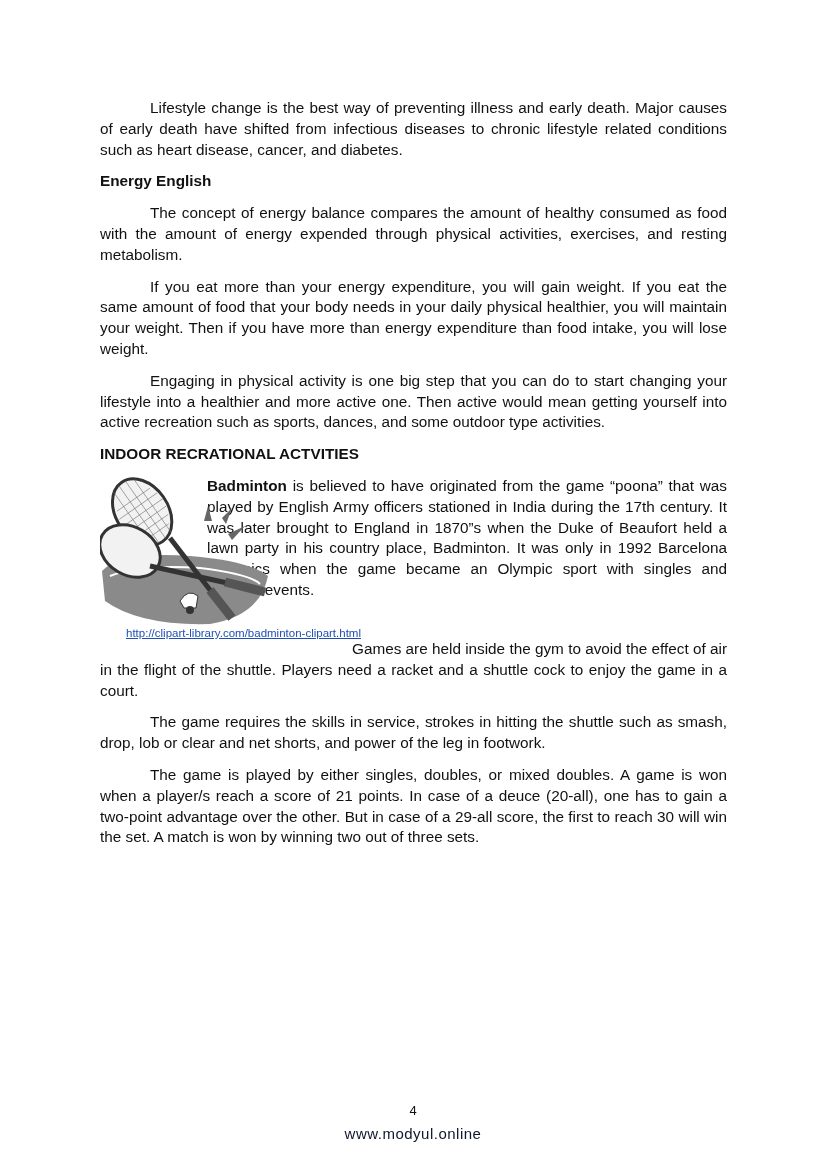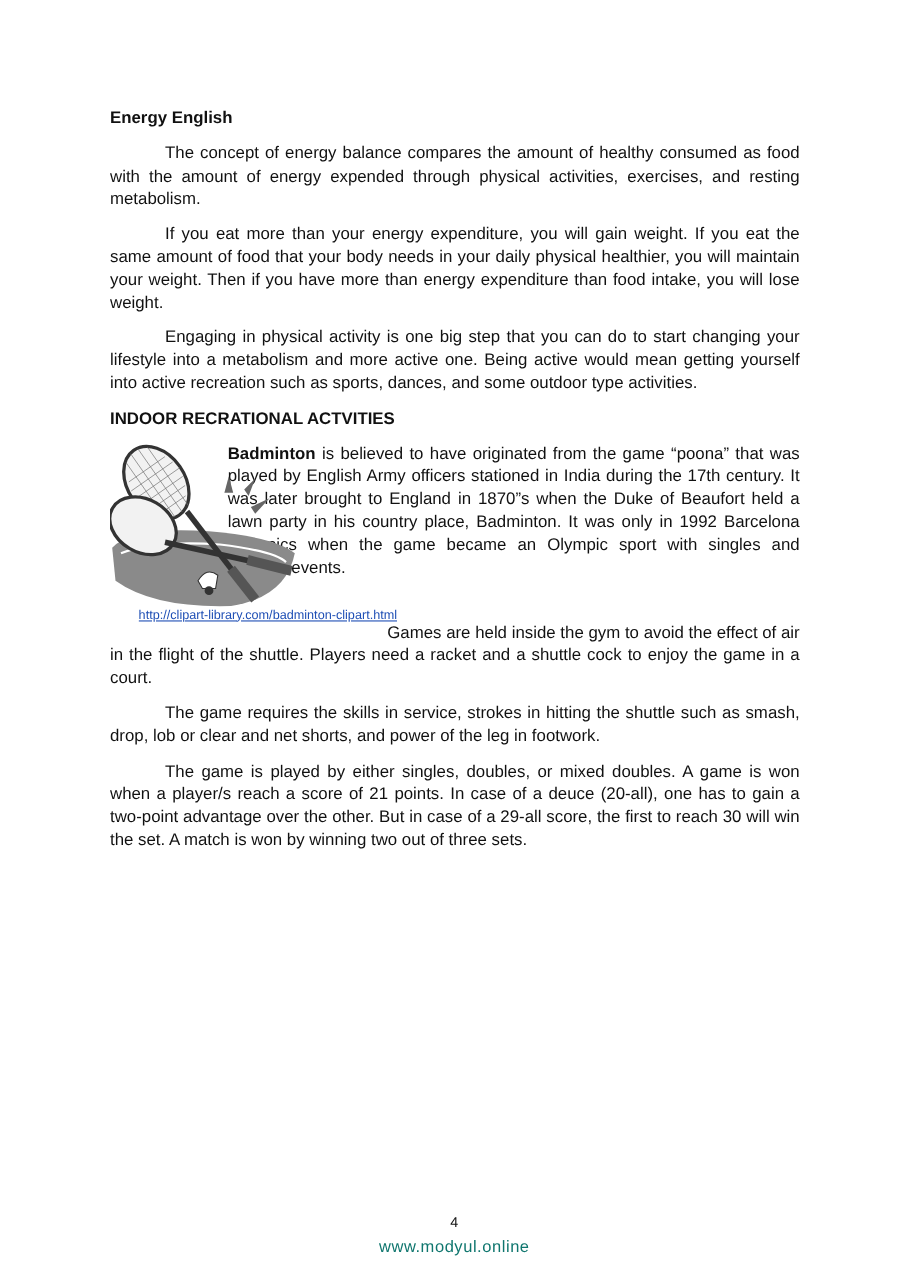--- a/index.html
+++ b/index.html
@@ -12,31 +12,32 @@
   .fig-block { position:relative; height:163px; }
   .figure { position:absolute; left:0; top:0; width:172px; height:150px; }
   .figure svg { width:172px; height:150px; display:block; }
   .caption { position:absolute; left:26px; top:150px; font-size:11.5px; color:#1f4fb5;
              text-decoration:underline; white-space:nowrap; height:14px; overflow:hidden; line-height:14px;text-align:center; }
   .fig-text { margin-left:107px; }
   .games-para { margin-top:0; }
   .games-para .lead { display:inline-block; width:252px; }
   .footer-num { position:absolute; left:0; width:826px; top:1103px; text-align:center; font-size:13px; color:#111; }
   .watermark { position:absolute; left:0; width:826px; top:1125px; text-align:center; font-size:15px;
-               color:#0f766e; letter-spacing:0.5px; }
+               color:#0f172a; letter-spacing:0.5px; }
   b { font-weight:bold; }
 </style>
 </head>
 <body>
 
 <div class="page">
+  <p class="indent">Lifestyle change is the best way of preventing illness and early death. Major causes of early death have shifted from infectious diseases to chronic lifestyle related conditions such as heart disease, cancer, and diabetes.</p>
   <h3>Energy English</h3>
   <p class="indent">The concept of energy balance compares the amount of healthy consumed as food with the amount of energy expended through physical activities, exercises, and resting metabolism.</p>
   <p class="indent">If you eat more than your energy expenditure, you will gain weight. If you eat the same amount of food that your body needs in your daily physical healthier, you will maintain your weight. Then if you have more than energy expenditure than food intake, you will lose weight.</p>
-  <p class="indent">Engaging in physical activity is one big step that you can do to start changing your lifestyle into a metabolism and more active one. Being active would mean getting yourself into active recreation such as sports, dances, and some outdoor type activities.</p>
+  <p class="indent">Engaging in physical activity is one big step that you can do to start changing your lifestyle into a healthier and more active one. Then active would mean getting yourself into active recreation such as sports, dances, and some outdoor type activities.</p>
   <h3>INDOOR RECRATIONAL ACTVITIES</h3>
 
   <div class="fig-block">
     <div class="figure">
       <svg viewBox="0 0 172 150">
         <path d="M2 95 Q20 75 90 80 Q150 85 168 100 Q160 140 110 148 Q40 150 5 125 Z" fill="#8a8a8a"></path>
         <path d="M10 100 Q40 88 100 92 Q150 98 160 108" fill="none" stroke="#ffffff" stroke-width="2"></path>
         <g transform="rotate(-35 45 40)">
           <ellipse cx="45" cy="35" rx="26" ry="36" fill="#f2f2f2" stroke="#333" stroke-width="3"></ellipse>
           <g stroke="#777" stroke-width="0.6">

